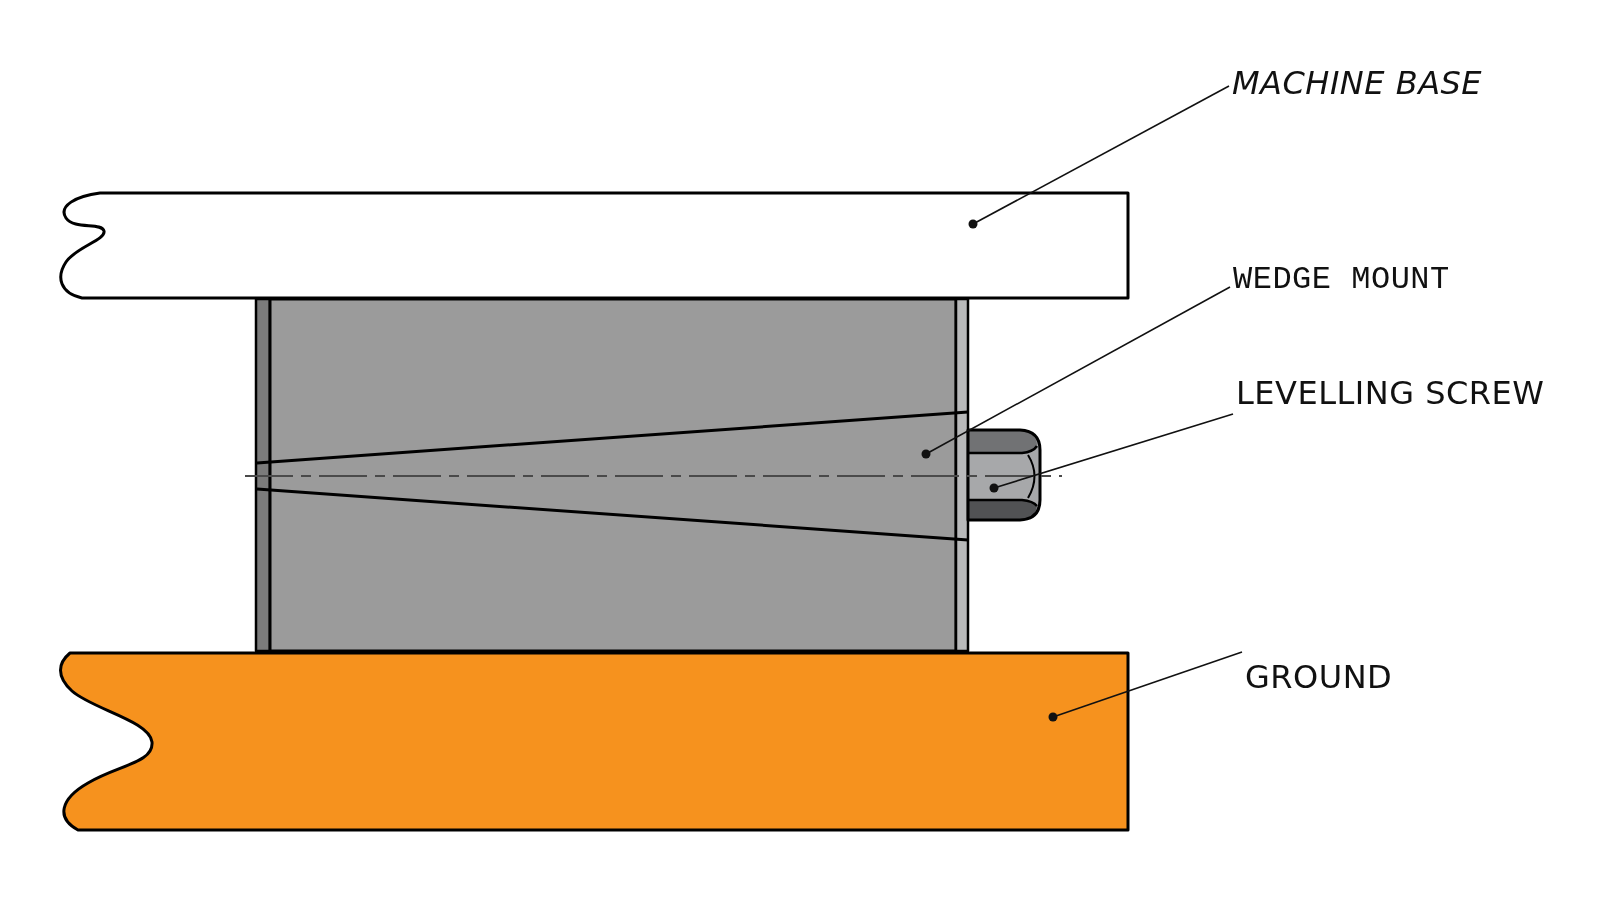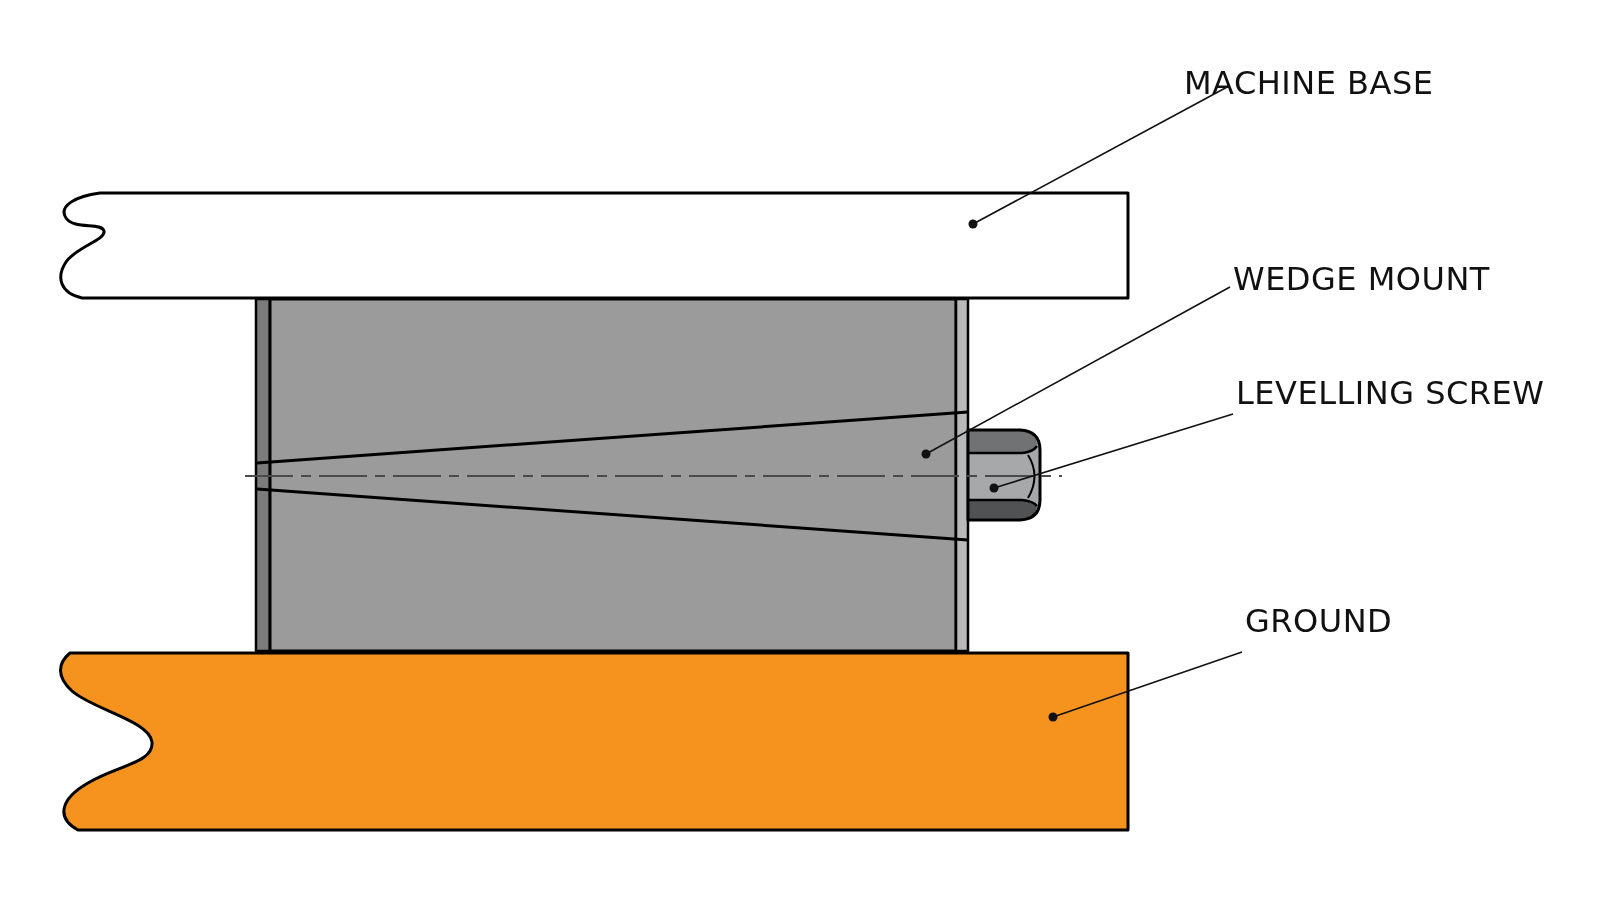--- a/index.html
+++ b/index.html
@@ -100,21 +100,21 @@
       <line x1="994" y1="488" x2="1233" y2="414" stroke="#111111" stroke-width="1.6"></line>
       <circle cx="994" cy="488" r="4.5" fill="#111111"></circle>
     </g>
 
     <g>
       <line x1="1053" y1="717" x2="1242" y2="652" stroke="#111111" stroke-width="1.6"></line>
       <circle cx="1053" cy="717" r="4.5" fill="#111111"></circle>
     </g>
   </svg>
 
-  <div class="callout-label" style="left:1184px; top:66px;">MACHINE BASE</div>
+  <div class="callout-label" style="left:1232px; top:66px;font-style:italic;">MACHINE BASE</div>
 
-  <div class="callout-label" style="left:1233px; top:262px;">WEDGE MOUNT</div>
+  <div class="callout-label" style="left:1233px; top:262px;font-family:Liberation Mono, monospace;">WEDGE MOUNT</div>
 
   <div class="callout-label" style="left:1236px; top:376px;">LEVELLING SCREW</div>
 
-  <div class="callout-label" style="left:1245px; top:604px;">GROUND</div>
+  <div class="callout-label" style="left:1245px; top:660px;">GROUND</div>
 
 </div>
 
 </body></html>

